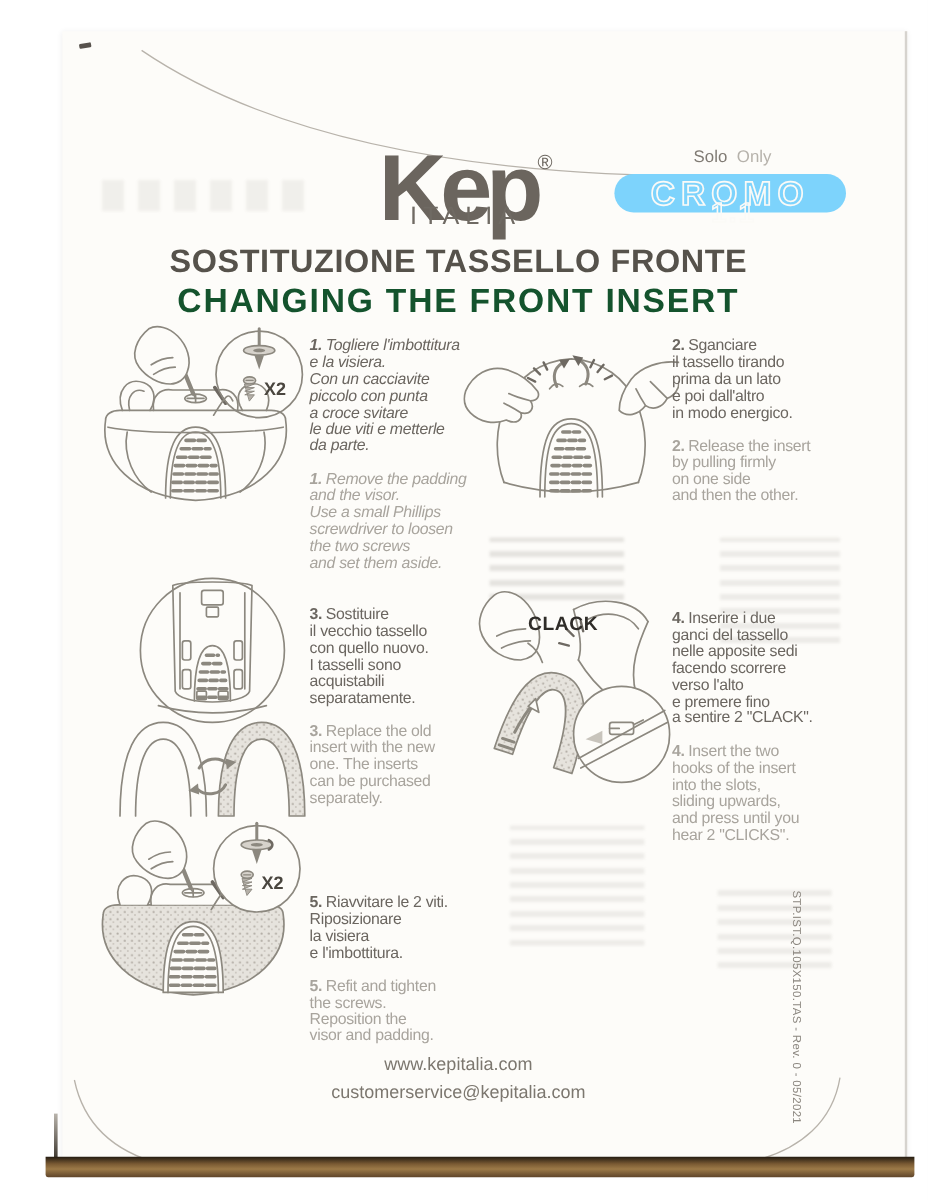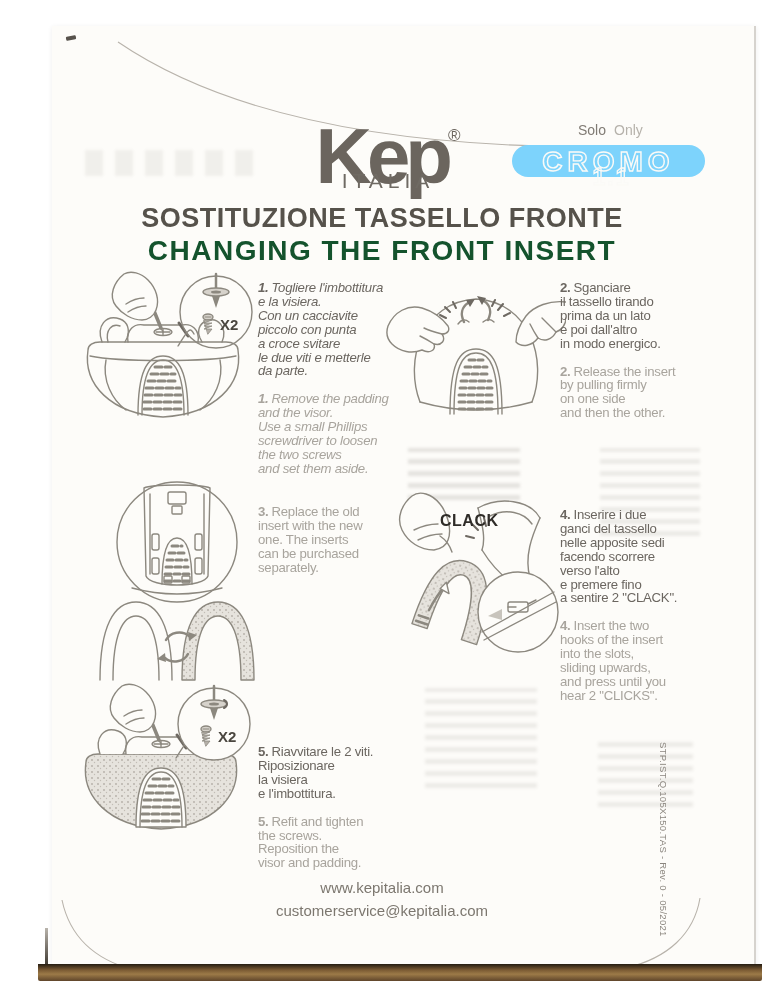--- a/index.html
+++ b/index.html
@@ -255,20 +255,26 @@
         <path d="M96,178 C92,186 80,188 73,182" stroke-width="2.5"></path>
       </g>
       <g fill="#8c887f" stroke="none">
         <path d="M96,156 l9,3 l-8,6 z"></path>
         <path d="M74,186 l-9,-3 l8,-6 z"></path>
       </g>
     </svg>
   </div>
 
   <div class="step-text" style="left:258px; top:505px;">
+    <p class="it"><b>3.</b><span>Sostituire
+il vecchio tassello
+con quello nuovo.
+I tasselli sono
+acquistabili
+separatamente.</span></p>
     <p class="en"><b>3.</b><span>Replace the old
 insert with the new
 one. The inserts
 can be purchased
 separately.</span></p>
   </div>
 
   <div class="illus" style="left:382px; top:486px; width:185px; height:175px;">
     <svg width="185" height="175" viewBox="0 0 185 175">
       <g fill="none" stroke="#8c887f" stroke-width="1.4" stroke-linecap="round" stroke-linejoin="round">

